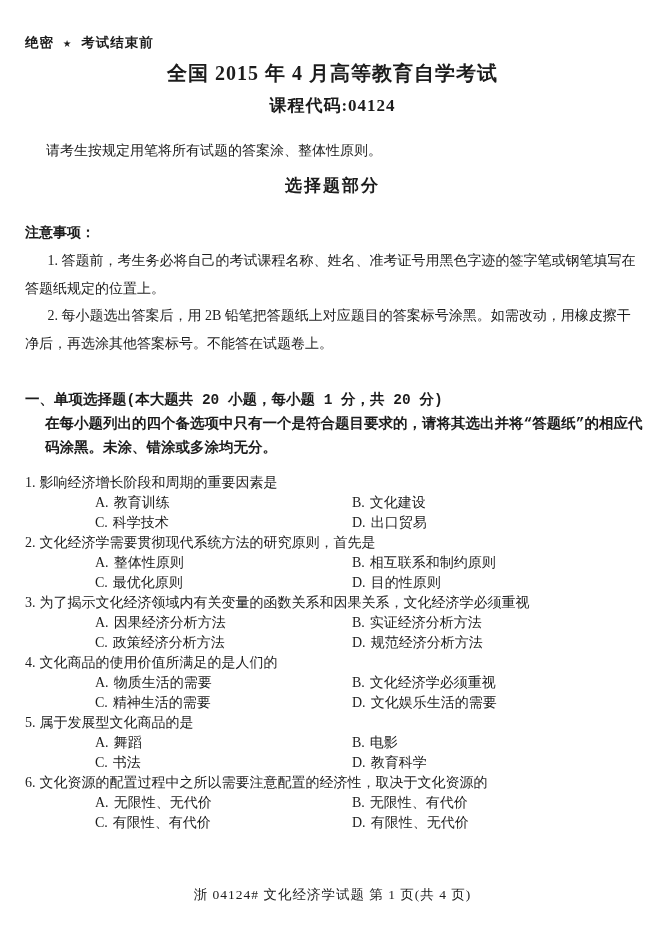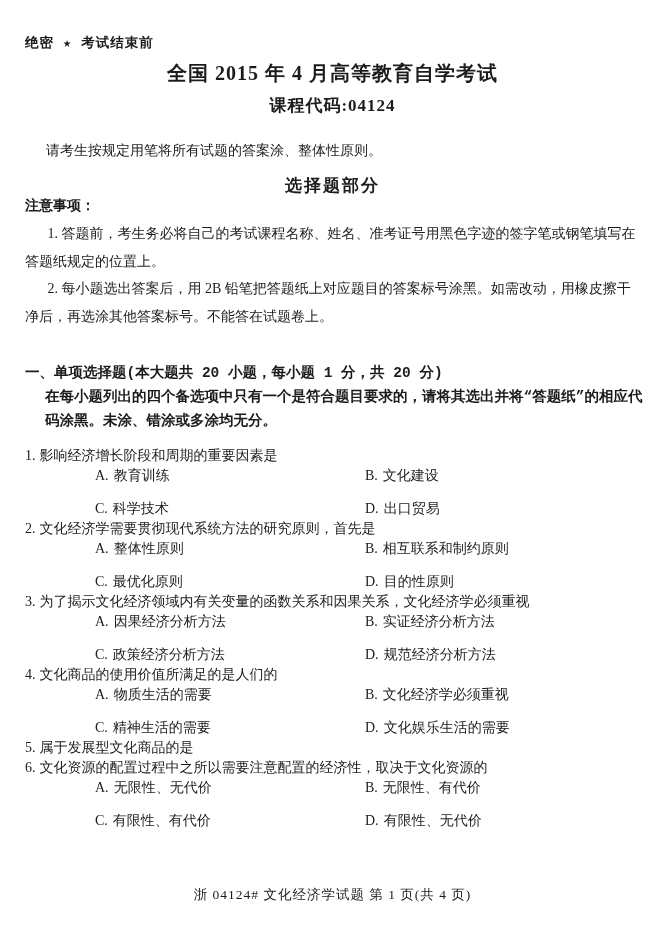--- a/index.html
+++ b/index.html
@@ -54,20 +54,21 @@
     line-height: 20px;
   }
   .section-title {
     text-align: center;
     font-size: 17px;
     font-weight: bold;
     margin-top: 13px;
     letter-spacing: 2px;
   }
   .notice-title {
+    margin-top: 27px;
     font-weight: bold;
     font-size: 14px;
   }
   .notice-para {
     margin: 0;
     text-indent: 1.6em;
     line-height: 27.5px;
   }
   .notice-block {
     margin-top: 5px;
@@ -95,21 +96,20 @@
     line-height: 20px;
   }
   .stem .q-num {
     margin-right: 4px;
   }
   .options {
     display: grid;
     grid-template-columns: 257px 1fr;
     padding-left: 70px;
     line-height: 20px;
-    gap: 13px;
   }
   .option .opt-label {
     margin-right: 5px;
   }
   .footer {
     position: absolute;
     left: 0;
     right: 0;
     top: 886px;
     text-align: center;
@@ -187,20 +187,26 @@
         <div class="option"><span class="opt-label">B.</span><span>文化经济学必须重视</span></div>
         <div class="option"><span class="opt-label">C.</span><span>精神生活的需要</span></div>
         <div class="option"><span class="opt-label">D.</span><span>文化娱乐生活的需要</span></div>
       </div>
     </div>
 
     <div class="question">
       <div class="stem">
         <span class="q-num">5.</span><span>属于发展型文化商品的是</span>
       </div>
+      <div class="options">
+        <div class="option"><span class="opt-label">A.</span><span>舞蹈</span></div>
+        <div class="option"><span class="opt-label">B.</span><span>电影</span></div>
+        <div class="option"><span class="opt-label">C.</span><span>书法</span></div>
+        <div class="option"><span class="opt-label">D.</span><span>教育科学</span></div>
+      </div>
     </div>
 
     <div class="question">
       <div class="stem">
         <span class="q-num">6.</span><span>文化资源的配置过程中之所以需要注意配置的经济性，取决于文化资源的</span>
       </div>
       <div class="options">
         <div class="option"><span class="opt-label">A.</span><span>无限性、无代价</span></div>
         <div class="option"><span class="opt-label">B.</span><span>无限性、有代价</span></div>
         <div class="option"><span class="opt-label">C.</span><span>有限性、有代价</span></div>

